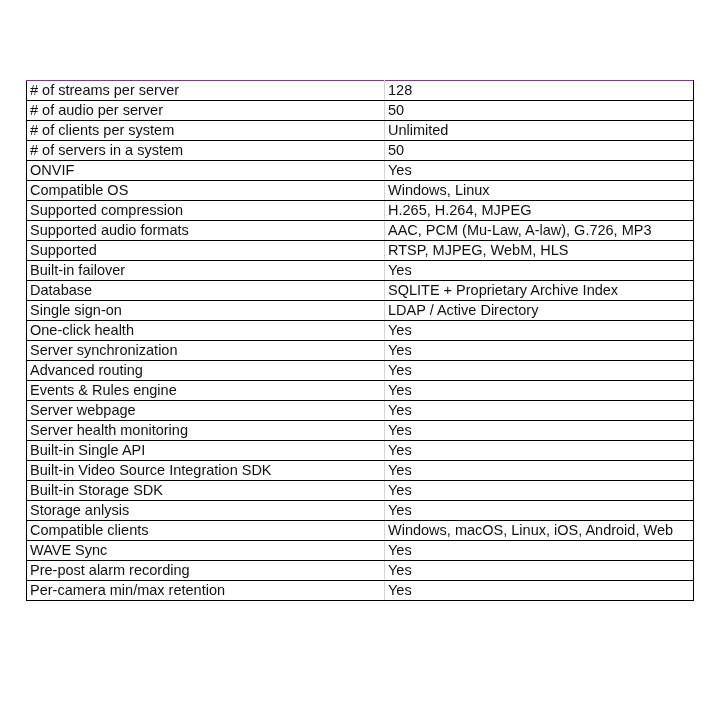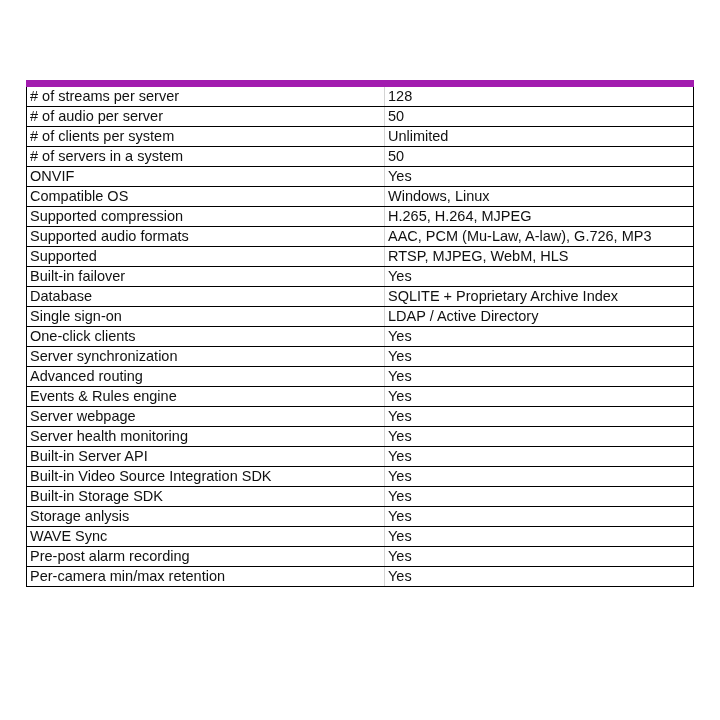--- a/index.html
+++ b/index.html
@@ -5,21 +5,21 @@
   html, body { margin: 0; padding: 0; background: #ffffff; }
   body { width: 720px; height: 720px; position: relative; overflow: hidden;
          font-family: "Liberation Sans", sans-serif; }
   .sheet { position: absolute; left: 26px; top: 80px; width: 668px; }
   table { border-collapse: collapse; width: 668px; table-layout: fixed; }
   td { height: 19px; padding: 0 2px 0 3px; font-size: 14.5px; line-height: 19px;
        color: #111; white-space: nowrap; overflow: hidden;
        border-bottom: 1px solid #000; }
   td.feature { width: 352px; border-left: 1px solid #000; border-right: 1px solid #d4d4d4; }
   td.value { text-align: left; border-right: 1px solid #000; }
-  tr:first-child td { border-top: 7px solid #a21caf; }
+  tr:first-child td { border-top: 1px solid #a21caf; }
 </style>
 </head>
 <body>
 
 <div class="sheet">
   <table>
     <tbody id="rows">
         <tr>
           <td class="feature"># of streams per server</td>
           <td class="value">128</td>
@@ -62,21 +62,21 @@
         </tr>
         <tr>
           <td class="feature">Database</td>
           <td class="value">SQLITE + Proprietary Archive Index</td>
         </tr>
         <tr>
           <td class="feature">Single sign-on</td>
           <td class="value">LDAP / Active Directory</td>
         </tr>
         <tr>
-          <td class="feature">One-click clients</td>
+          <td class="feature">One-click health</td>
           <td class="value">Yes</td>
         </tr>
         <tr>
           <td class="feature">Server synchronization</td>
           <td class="value">Yes</td>
         </tr>
         <tr>
           <td class="feature">Advanced routing</td>
           <td class="value">Yes</td>
         </tr>
@@ -86,34 +86,38 @@
         </tr>
         <tr>
           <td class="feature">Server webpage</td>
           <td class="value">Yes</td>
         </tr>
         <tr>
           <td class="feature">Server health monitoring</td>
           <td class="value">Yes</td>
         </tr>
         <tr>
-          <td class="feature">Built-in Server API</td>
+          <td class="feature">Built-in Single API</td>
           <td class="value">Yes</td>
         </tr>
         <tr>
           <td class="feature">Built-in Video Source Integration SDK</td>
           <td class="value">Yes</td>
         </tr>
         <tr>
           <td class="feature">Built-in Storage SDK</td>
           <td class="value">Yes</td>
         </tr>
         <tr>
           <td class="feature">Storage anlysis</td>
           <td class="value">Yes</td>
+        </tr>
+        <tr>
+          <td class="feature">Compatible clients</td>
+          <td class="value">Windows, macOS, Linux, iOS, Android, Web</td>
         </tr>
         <tr>
           <td class="feature">WAVE Sync</td>
           <td class="value">Yes</td>
         </tr>
         <tr>
           <td class="feature">Pre-post alarm recording</td>
           <td class="value">Yes</td>
         </tr>
         <tr>

